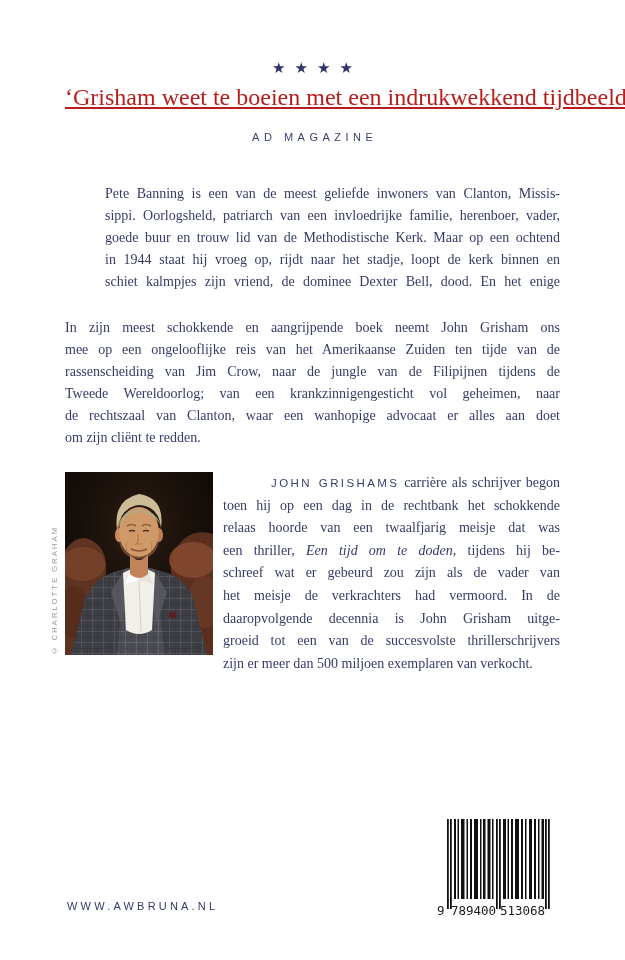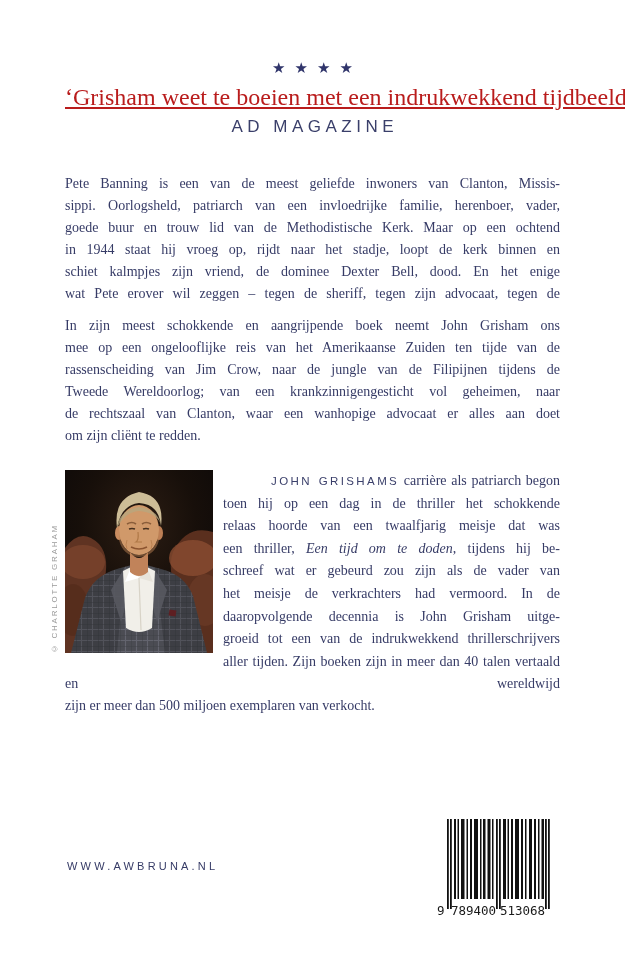--- a/index.html
+++ b/index.html
@@ -19,28 +19,28 @@
     font-size:15px;line-height:16px;letter-spacing:9px;text-indent:9px;
     color:#30356b;
   }
   .quote{
     font-size:24px;line-height:26px;margin-top:8px;white-space:nowrap;
     color:#b91c1c;
     text-decoration:underline;
   }
   .source{
     font-family:"Liberation Sans", sans-serif;
-    font-size:17px;line-height:14px;letter-spacing:4.5px;text-indent:4.5px;
-    margin-top:10px;color:#3a3f6a;
+    font-size:11px;line-height:14px;letter-spacing:4.5px;text-indent:4.5px;
+    margin-top:20px;color:#3a3f6a;
   }
 
   
   .para{font-size:14px;line-height:22px;}
-  .p1{margin-top:39px;}
-  .p2{margin-top:10px;font-family:Liberation Serif, serif;}
+  .p1{margin-top:39px;margin-left:40px;}
+  .p2{margin-top:24px;font-family:Liberation Serif, serif;}
   .tline{text-align:justify;text-align-last:justify;}
   .tline.nat{text-align-last:left;}
   .it{font-style:italic;}
   .sc{
     font-family:"Liberation Sans", sans-serif;
     font-size:11.5px;letter-spacing:2.4px;color:#3a3f6a;margin-left:48px;
   }
 
   
   .bio{margin-top:23px;}
@@ -53,21 +53,21 @@
     position:absolute;left:-15px;bottom:0;
     writing-mode:vertical-rl;transform:rotate(180deg);
     font-family:"Liberation Sans", sans-serif;
     font-size:8px;letter-spacing:1.8px;color:#9b9b9b;white-space:nowrap;
   }
   .bio-lines{font-size:14px;line-height:22.6px;}
   .bio-full{font-size:14px;line-height:22px;}
 
   
   .website{
-    position:absolute;left:67px;top:860px;
+    position:absolute;left:67px;top:900px;
     font-family:"Liberation Sans", sans-serif;
     font-size:11px;letter-spacing:3.2px;color:#363b66;
   }
   .barcode{position:absolute;left:437px;top:819px;}
   .barcode text{
     font-family:"DejaVu Sans Mono", monospace;
     font-size:12.5px;fill:#1a1a1a;
   }
 </style>
 </head>
@@ -81,21 +81,20 @@
       <div class="quote">‘Grisham weet te boeien met een indrukwekkend tijdbeeld.’</div>
       <div class="source">AD MAGAZINE</div>
     </header>
 
     <div class="para p1">
         <div class="tline"><span>Pete Banning is een van de meest geliefde inwoners van Clanton, Missis-</span></div>
         <div class="tline"><span>sippi. Oorlogsheld, patriarch van een invloedrijke familie, herenboer, vader,</span></div>
         <div class="tline"><span>goede buur en trouw lid van de Methodistische Kerk. Maar op een ochtend</span></div>
         <div class="tline"><span>in 1944 staat hij vroeg op, rijdt naar het stadje, loopt de kerk binnen en</span></div>
         <div class="tline"><span>schiet kalmpjes zijn vriend, de dominee Dexter Bell, dood. En het enige</span></div>
-        <div class="tline"><span>wat Pete erover wil zeggen – tegen de sheriff, tegen zijn advocaat, tegen de</span></div>
       </div>
 
     <div class="para p2">
         <div class="tline"><span>In zijn meest schokkende en aangrijpende boek neemt John Grisham ons</span></div>
         <div class="tline"><span>mee op een ongelooflijke reis van het Amerikaanse Zuiden ten tijde van de</span></div>
         <div class="tline"><span>rassenscheiding van Jim Crow, naar de jungle van de Filipijnen tijdens de</span></div>
         <div class="tline"><span>Tweede Wereldoorlog; van een krankzinnigengesticht vol geheimen, naar</span></div>
         <div class="tline"><span>de rechtszaal van Clanton, waar een wanhopige advocaat er alles aan doet</span></div>
         <div class="tline nat"><span>om zijn cliënt te redden.</span></div>
       </div>
@@ -153,31 +152,30 @@
           <path d="M62,54 Q67,51 71,54" stroke="#8a5d3a" stroke-width="1.6" fill="none"></path>
           <path d="M77,54 Q81,51 86,54" stroke="#8a5d3a" stroke-width="1.6" fill="none"></path>
           <path d="M64,59 Q67,58 70,59" stroke="#46301f" stroke-width="1.6" fill="none"></path>
           <path d="M78,59 Q81,58 84,59" stroke="#46301f" stroke-width="1.6" fill="none"></path>
           <path d="M73,62 Q74,70 71,72 L77,72" stroke="#a8703f" stroke-width="1.2" fill="none" opacity="0.8"></path>
           <path d="M66,77 Q74,81 82,77" stroke="#8c5430" stroke-width="1.6" fill="none"></path>
           <path d="M62,70 Q60,75 62,79 M86,70 Q88,75 86,79" stroke="#b07747" stroke-width="1" fill="none" opacity="0.7"></path>
         </svg>
       </div>
       <div class="bio-lines">
-          <div class="tline"><span class="sc">JOHN GRISHAMS</span><span> carrière als patriarch begon</span></div>
-          <div class="tline"><span>toen hij op een dag in de thriller het schokkende</span></div>
+          <div class="tline"><span class="sc">JOHN GRISHAMS</span><span> carrière als schrijver begon</span></div>
+          <div class="tline"><span>toen hij op een dag in de rechtbank het schokkende</span></div>
           <div class="tline"><span>relaas hoorde van een twaalfjarig meisje dat was</span></div>
           <div class="tline"><span>een thriller, </span><span class="it">Een tijd om te doden</span><span>, tijdens hij be-</span></div>
           <div class="tline"><span>schreef wat er gebeurd zou zijn als de vader van</span></div>
           <div class="tline"><span>het meisje de verkrachters had vermoord. In de</span></div>
           <div class="tline"><span>daaropvolgende decennia is John Grisham uitge-</span></div>
-          <div class="tline"><span>groeid tot een van de indrukwekkend thrillerschrijvers</span></div>
+          <div class="tline"><span>groeid tot een van de succesvolste thrillerschrijvers</span></div>
         </div>
       <div class="bio-full">
-          <div class="tline"><span>aller tijden. Zijn boeken zijn in meer dan 40 talen vertaald en wereldwijd</span></div>
           <div class="tline nat"><span>zijn er meer dan 500 miljoen exemplaren van verkocht.</span></div>
         </div>
     </section>
 
   </div>
 
   <div class="website">WWW.AWBRUNA.NL</div>
 
   <svg class="barcode" width="122" height="99" viewBox="0 0 122 99" role="img">
     <rect x="0" y="0" width="122" height="99" fill="#ffffff"></rect>

